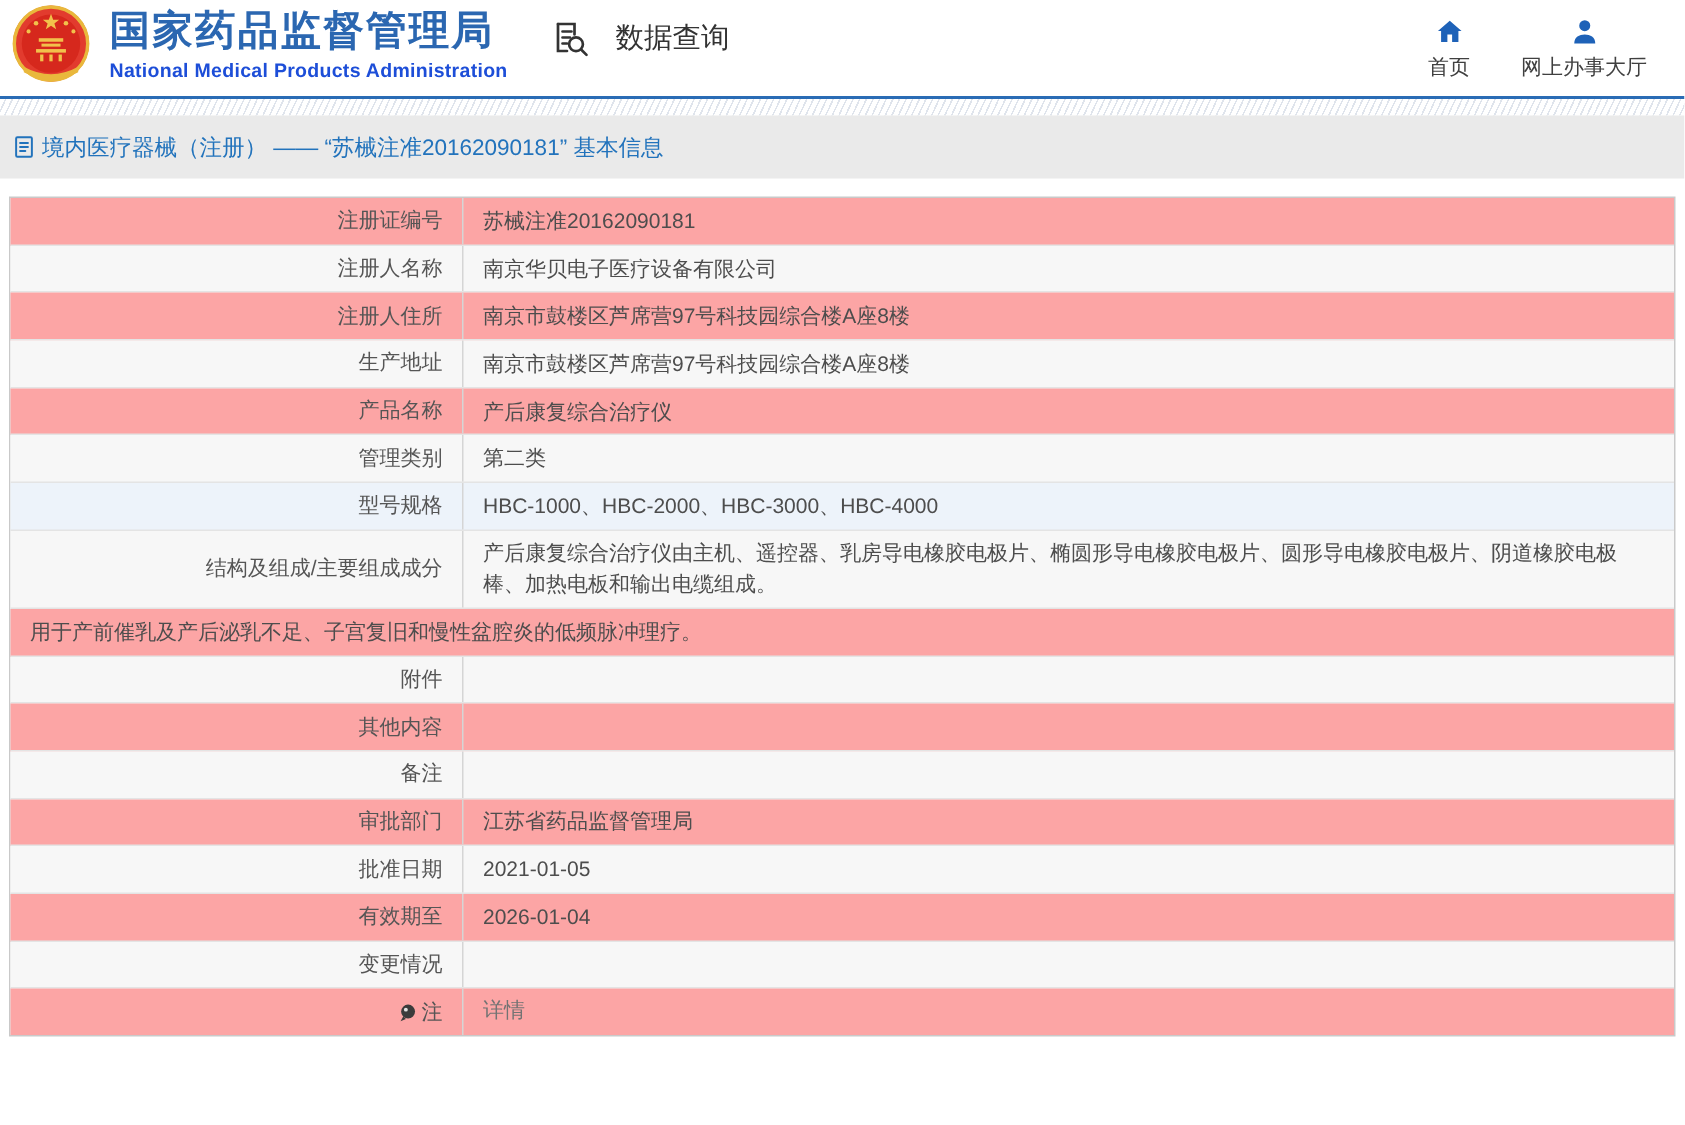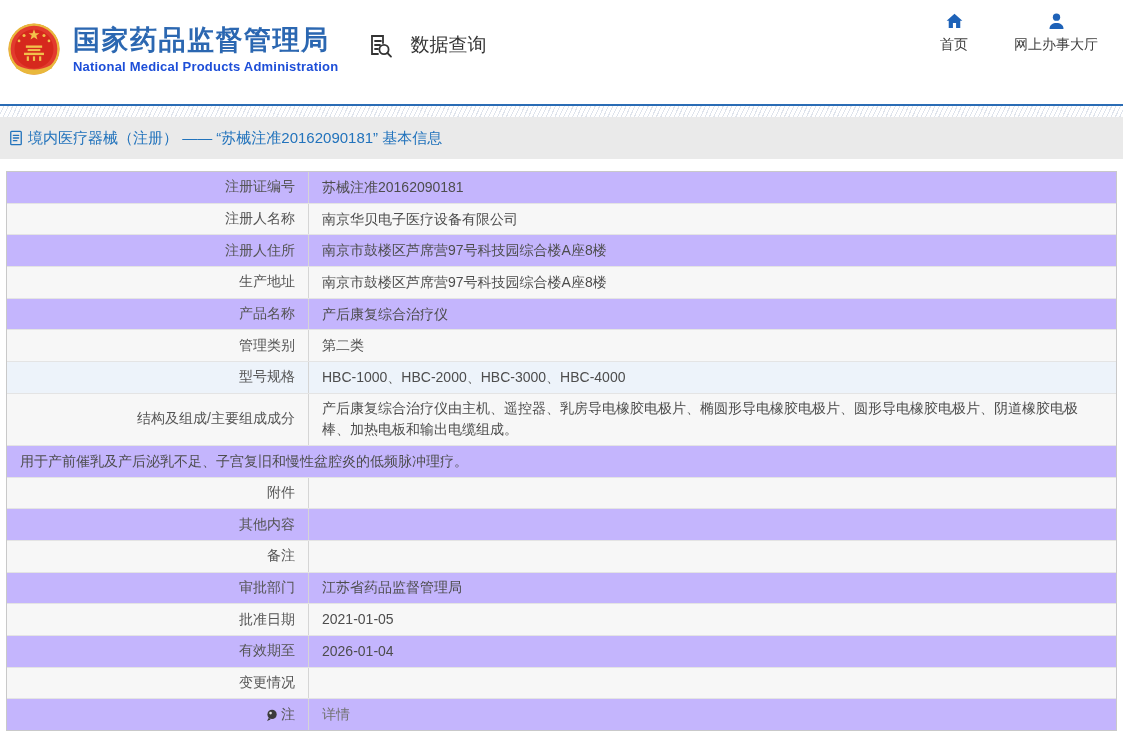--- a/index.html
+++ b/index.html
@@ -1,43 +1,43 @@
 <!DOCTYPE html>
 <html><head>
 <meta charset="utf-8">
 <style>
   * { margin:0; padding:0; box-sizing:border-box; }
   body { background:#ffffff; font-family:"Liberation Sans","DejaVu Sans",sans-serif; }
   .page { width:1123px; height:750px; background:#fff; overflow:hidden; position:relative; }
 
   
-  .hdr { height:104px; display:flex; align-items:center; padding:0 25px 0 5px; background:#fff; }
+  .hdr { height:64px; display:flex; align-items:center; padding:0 25px 0 5px; background:#fff; }
   .brand { display:flex; align-items:center; gap:10px; margin-top:-4px; text-decoration:none; cursor:pointer; }
   .emblem svg { width:58px; height:58px; display:block; }
   .brand-title { color:#2b67b1; font-size:27px; font-weight:bold; letter-spacing:1.5px; line-height:1.1; }
   .brand-sub { color:#1d4ed8; font-size:13px; font-weight:600; margin-top:4px; letter-spacing:.2px; }
   .section-tag { display:flex; align-items:center; gap:17px; margin-left:28px; margin-top:-14px;
                  font-size:19px; color:#333; cursor:pointer; }
   .section-tag svg { width:27px; height:27px; display:block; }
-  .top-nav { margin-left:auto; display:flex; gap:46px; align-self:flex-start; margin-top:11px; }
+  .top-nav { margin-left:auto; display:flex; gap:34px; align-self:flex-start; margin-top:11px; }
   .nav-item { display:flex; flex-direction:column; align-items:center; gap:4px;
               font-size:14px; color:#404040; cursor:pointer; text-decoration:none; }
   .nav-item svg { width:21px; height:21px; display:block; }
 
   .blue-line { height:2px; background:#2a6cb5; }
   .hatch { height:11px; background:repeating-linear-gradient(115deg,#ffffff 0px,#ffffff 3px,#dfe4ec 3px,#dfe4ec 4px); }
 
   
   .crumb { height:42px; background:#eaeaea; display:flex; align-items:center; padding:0 9px; gap:5px; }
   .crumb svg { width:14px; height:16px; display:block; }
   .bc-text { color:#2273bc; font-size:15px; }
 
   
   .tbl { margin:12px 6px 0 6px; border:1px solid #c9c9c9; background:#fff; }
-  .row { display:flex; border-bottom:1px solid #e4e4e4; background:#c4b5fd; }
+  .row { display:flex; border-bottom:1px solid #e4e4e4; background:#fca5a5; }
   .row:last-child { border-bottom:none; }
   .row:nth-child(even) { background:#f7f7f7; }
   .row.hl { background:#edf3fa; }
   .cell { display:flex; align-items:center; font-size:14px; color:#4d4d4d; min-height:30.7px; padding:3px 13px; }
   .cell.label { width:302px; flex-shrink:0; justify-content:flex-end; text-align:right;
                 border-right:1px solid #d5d5d5; color:#555; }
   .cell.value { flex:1; line-height:21px; }
   .row.tall .cell { min-height:51px; }
   .note-ico { display:inline-flex; margin-right:3px; position:relative; top:1px; }
   .note-ico svg { width:13px; height:13px; }

